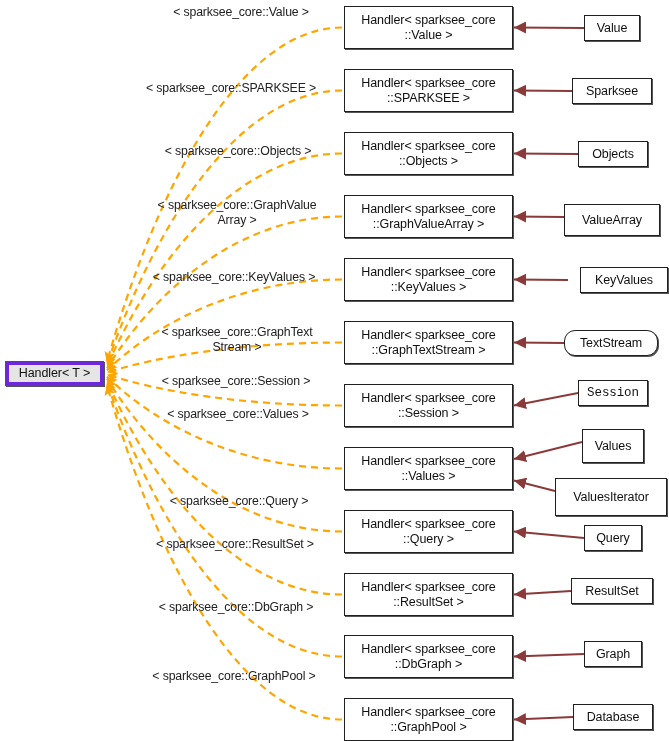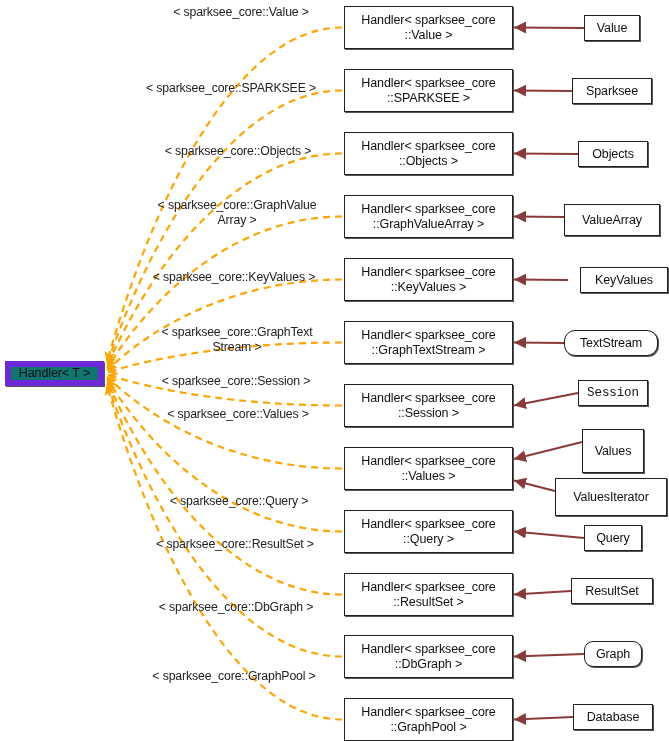--- a/index.html
+++ b/index.html
@@ -37,22 +37,22 @@
     align-items: center;
     justify-content: center;
     text-align: center;
     font-size: 12.5px;
     line-height: 15px;
     color: #101010;
     white-space: pre-line;
     letter-spacing: -0.1px;
   }
   .node.root {
-    background: #0f766e;
-    border: 6px solid #6d28d9;
+    background: #e5e5e5;
+    border: 4px solid #6d28d9;
     box-shadow: 1px 1px 0 0 #555555;
   }
   .node.leaf {
     font-size: 12.5px;
   }
   .edge-label {
     position: absolute;
     font-size: 12.3px;
     line-height: 15px;
     color: #222222;
@@ -124,31 +124,31 @@
 ::KeyValues &gt;</div>
       <div class="node leaf" style="left: 568px; top: 267px; width: 88px; height: 26px; margin-left: 12px;">KeyValues</div>
       <div class="node" style="left: 344px; top: 321px; width: 169px; height: 43px;">Handler&lt; sparksee_core
 ::GraphTextStream &gt;</div>
       <div class="node leaf" style="left: 564px; top: 330px; width: 94px; height: 26px; border-radius: 11px;">TextStream</div>
       <div class="node" style="left: 344px; top: 384px; width: 169px; height: 43px;">Handler&lt; sparksee_core
 ::Session &gt;</div>
       <div class="node leaf" style="left: 578px; top: 380px; width: 70px; height: 26px; font-family: Liberation Mono, monospace;">Session</div>
       <div class="node" style="left: 344px; top: 447px; width: 169px; height: 43px;">Handler&lt; sparksee_core
 ::Values &gt;</div>
-      <div class="node leaf" style="left: 582px; top: 429px; width: 62px; height: 44px;">Values</div>
+      <div class="node leaf" style="left: 582px; top: 429px; width: 62px; height: 34px;">Values</div>
       <div class="node leaf" style="left: 555px; top: 478px; width: 112px; height: 38px;">ValuesIterator</div>
       <div class="node" style="left: 344px; top: 510px; width: 169px; height: 43px;">Handler&lt; sparksee_core
 ::Query &gt;</div>
       <div class="node leaf" style="left: 584px; top: 525px; width: 58px; height: 26px;">Query</div>
       <div class="node" style="left: 344px; top: 573px; width: 169px; height: 43px;">Handler&lt; sparksee_core
 ::ResultSet &gt;</div>
       <div class="node leaf" style="left: 571px; top: 578px; width: 82px; height: 26px;">ResultSet</div>
       <div class="node" style="left: 344px; top: 635px; width: 169px; height: 43px;">Handler&lt; sparksee_core
 ::DbGraph &gt;</div>
-      <div class="node leaf" style="left: 584px; top: 641px; width: 58px; height: 26px; border-radius: 9px;">Graph</div>
+      <div class="node leaf" style="left: 584px; top: 641px; width: 58px; height: 26px;">Graph</div>
       <div class="node" style="left: 344px; top: 698px; width: 169px; height: 43px;">Handler&lt; sparksee_core
 ::GraphPool &gt;</div>
       <div class="node leaf" style="left: 573px; top: 704px; width: 80px; height: 26px;">Database</div>
     </div>
   <div id="labels">
       <div class="edge-label" style="left: 148px; top: 5px; width: 186px;">&lt; sparksee_core::Value &gt;</div>
       <div class="edge-label" style="left: 127px; top: 81px; width: 208px;">&lt; sparksee_core::SPARKSEE &gt;</div>
       <div class="edge-label" style="left: 142px; top: 144px; width: 192px;">&lt; sparksee_core::Objects &gt;</div>
       <div class="edge-label" style="left: 140px; top: 198px; width: 194px;">&lt; sparksee_core::GraphValue
 Array &gt;</div>

